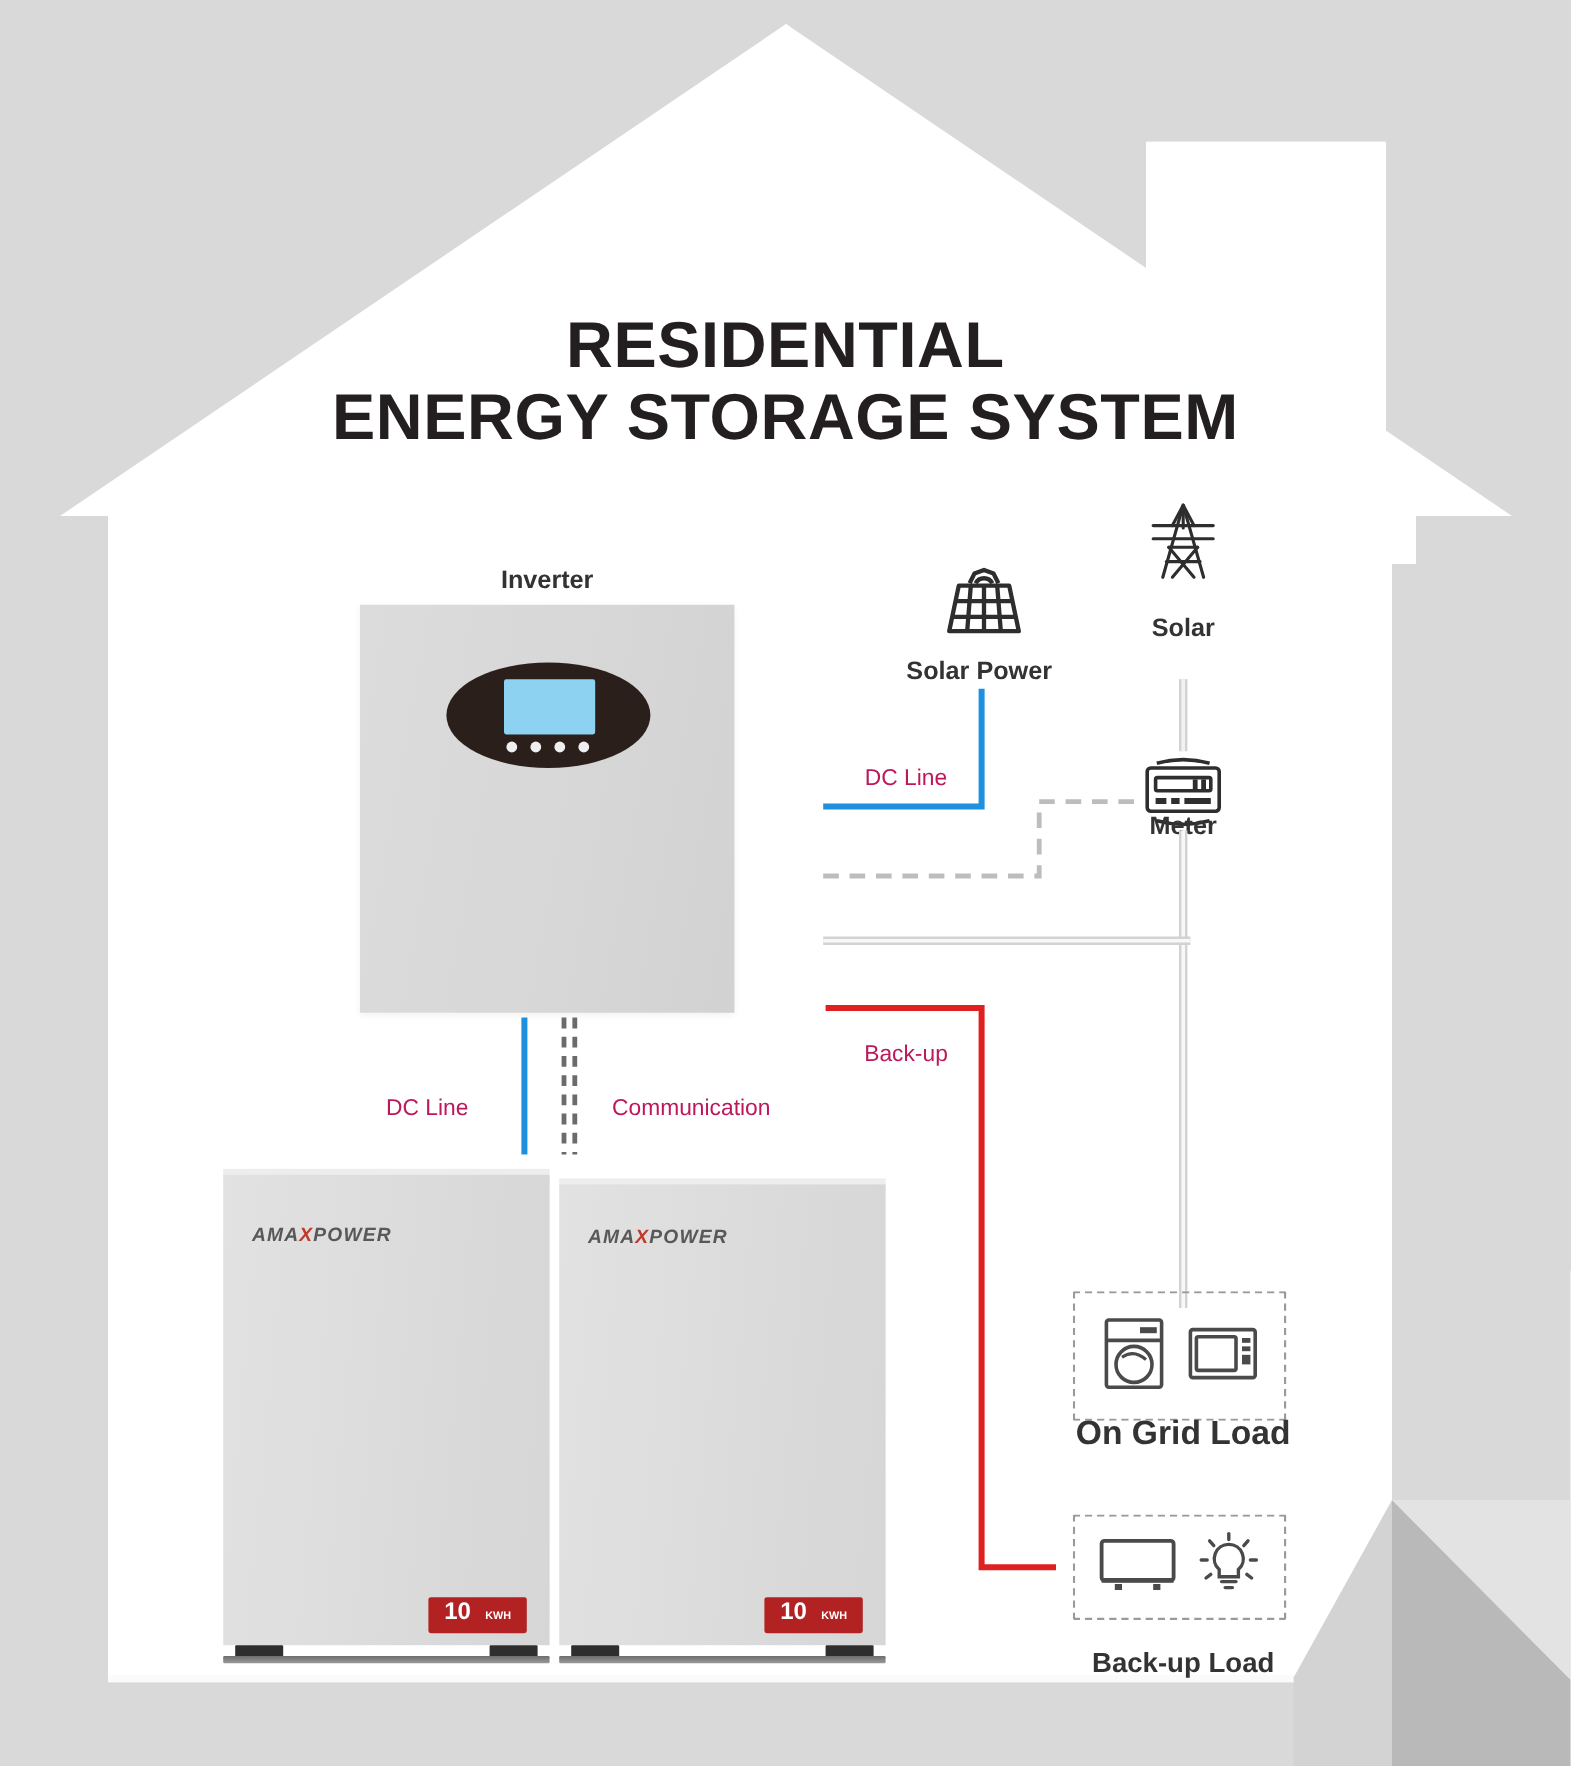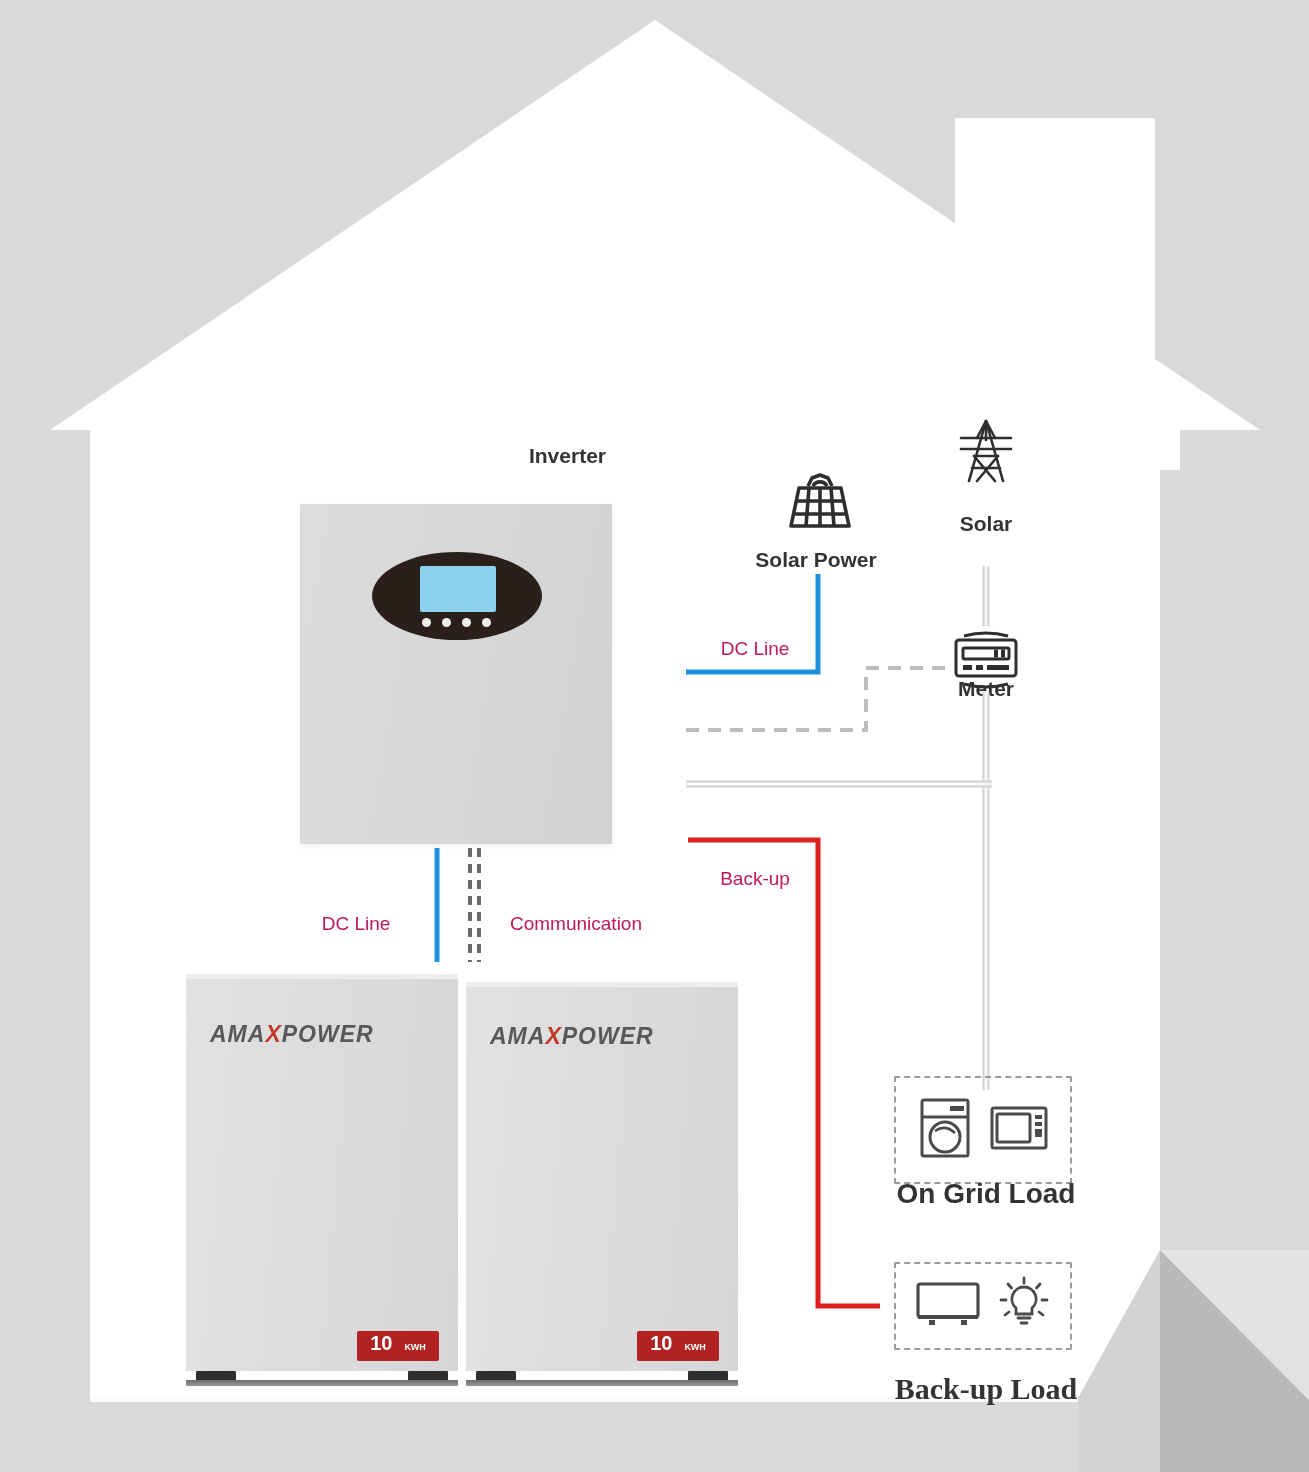--- a/index.html
+++ b/index.html
@@ -94,21 +94,21 @@
   .battery-base {
     position: absolute;
     background: linear-gradient(180deg,#6d6d6d,#9a9a9a);
     border-radius: 1px;
   }
   .logo {
     position: absolute;
     font-family: "Liberation Sans", sans-serif;
     font-style: italic;
     font-weight: 700;
-    font-size: 23px;
+    font-size: 16px;
     letter-spacing: 1px;
     color: #58585a;
     white-space: nowrap;
   }
   .logo .x { color: #c0392b; }
   .kwh-badge {
     position: absolute;
     background: #b22222;
     color: #ffffff;
     display: flex;
@@ -152,22 +152,24 @@
 
     <polygon points="1160,430 1160,1400 90,1400 90,430" fill="#ffffff"></polygon>
 
     <rect x="90" y="1396" width="1070" height="6" fill="#fbfbfb"></rect>
 
     <polygon points="1078,1398 1160,1250 1160,1472 1078,1472" fill="#d3d3d3"></polygon>
     <polygon points="1160,1250 1309,1400 1309,1472 1160,1472" fill="#b9b9b9"></polygon>
     <polygon points="1160,1250 1309,1400 1309,1250" fill="#e3e3e3"></polygon>
   </svg>
 
-
-  <div class="label" style="left:306px; top:444px; width:300px;text-align:right;">Inverter</div>
+  <div class="title" style="top:258px;">RESIDENTIAL
+ENERGY STORAGE SYSTEM</div>
+
+  <div class="label" style="left:306px; top:472px; width:300px;">Inverter</div>
   <div class="inverter-box" style="left:300px; top:504px; width:312px; height:340px;">
     <div class="inverter-ellipse" style="left:72px; top:48px; width:170px; height:88px;">
       <div class="inverter-screen" style="left:48px; top:14px; width:76px; height:46px;"></div>
       <div class="inv-dot" style="left:50px; top:66px;"></div>
       <div class="inv-dot" style="left:70px; top:66px;"></div>
       <div class="inv-dot" style="left:90px; top:66px;"></div>
       <div class="inv-dot" style="left:110px; top:66px;"></div>
     </div>
   </div>
 
@@ -337,15 +339,15 @@
           <line x1="12" y1="8" x2="15.5" y2="12"></line>
           <line x1="44" y1="8" x2="40.5" y2="12"></line>
           <line x1="5" y1="24" x2="10" y2="24"></line>
           <line x1="46" y1="24" x2="51" y2="24"></line>
           <line x1="9" y1="39" x2="13" y2="36"></line>
           <line x1="47" y1="39" x2="43" y2="36"></line>
         </g>
       </svg>
     </span>
   </div>
-  <div class="label" style="left:858px; top:1372px; width:256px; font-size:30px;font-family:Liberation Serif, serif;">Back-up Load</div>
+  <div class="label" style="left:858px; top:1372px; width:256px; font-size:23px;">Back-up Load</div>
 
 </div>
 
 </body></html>

